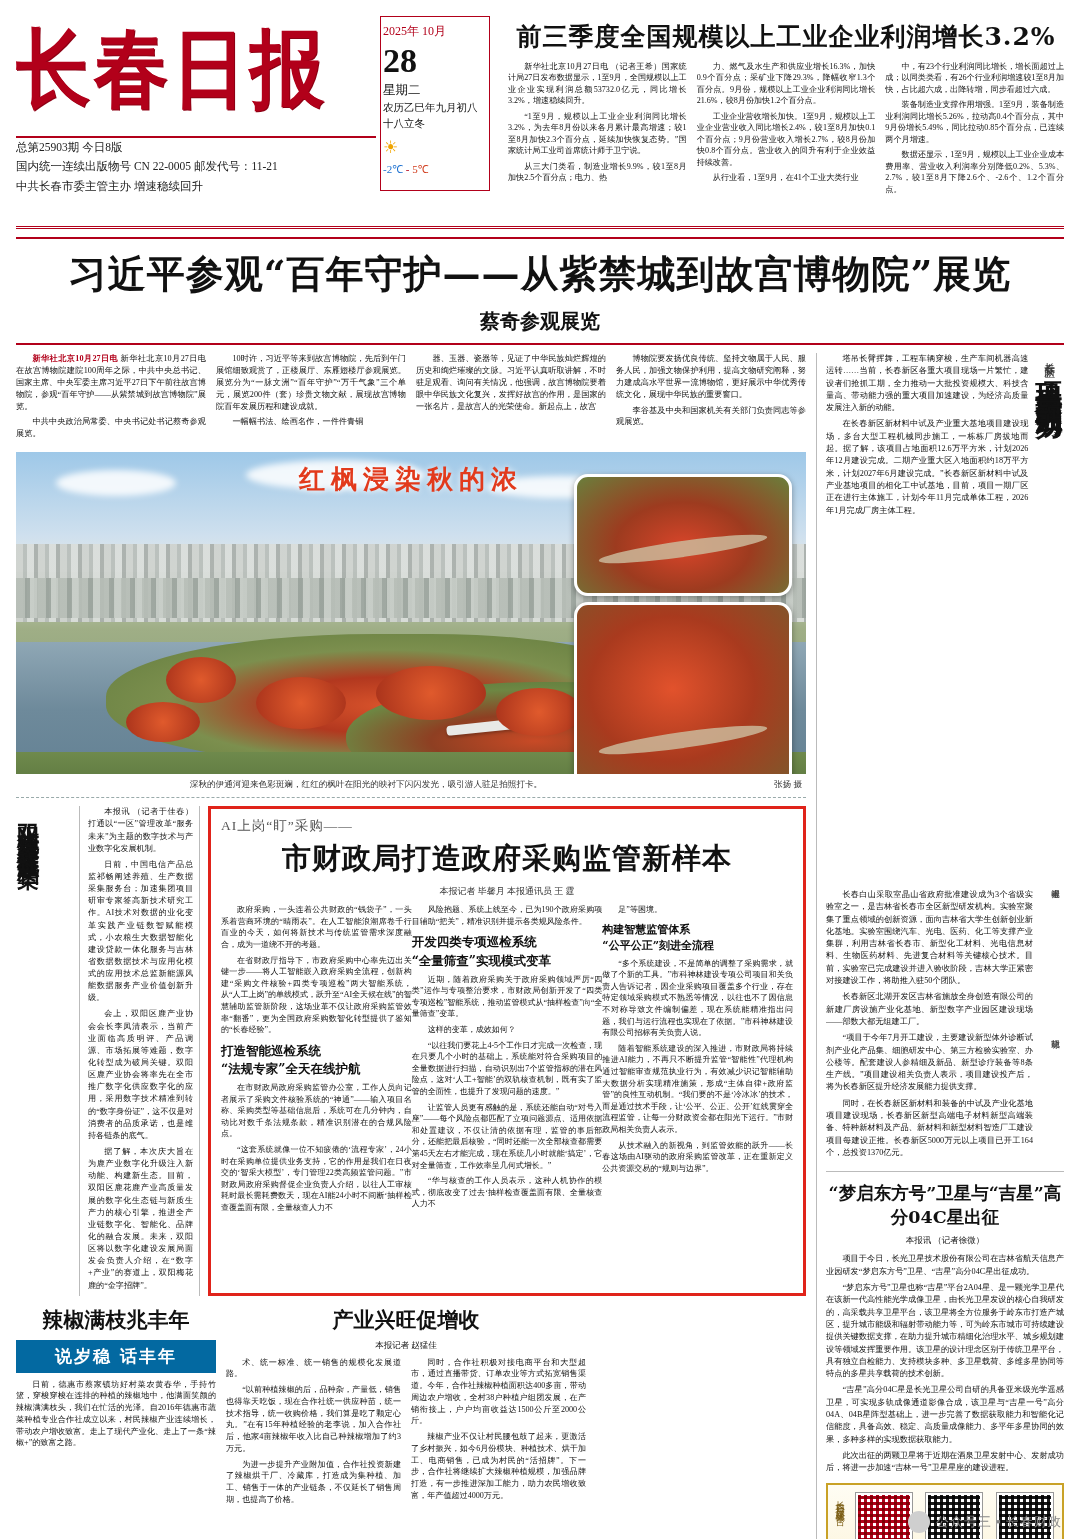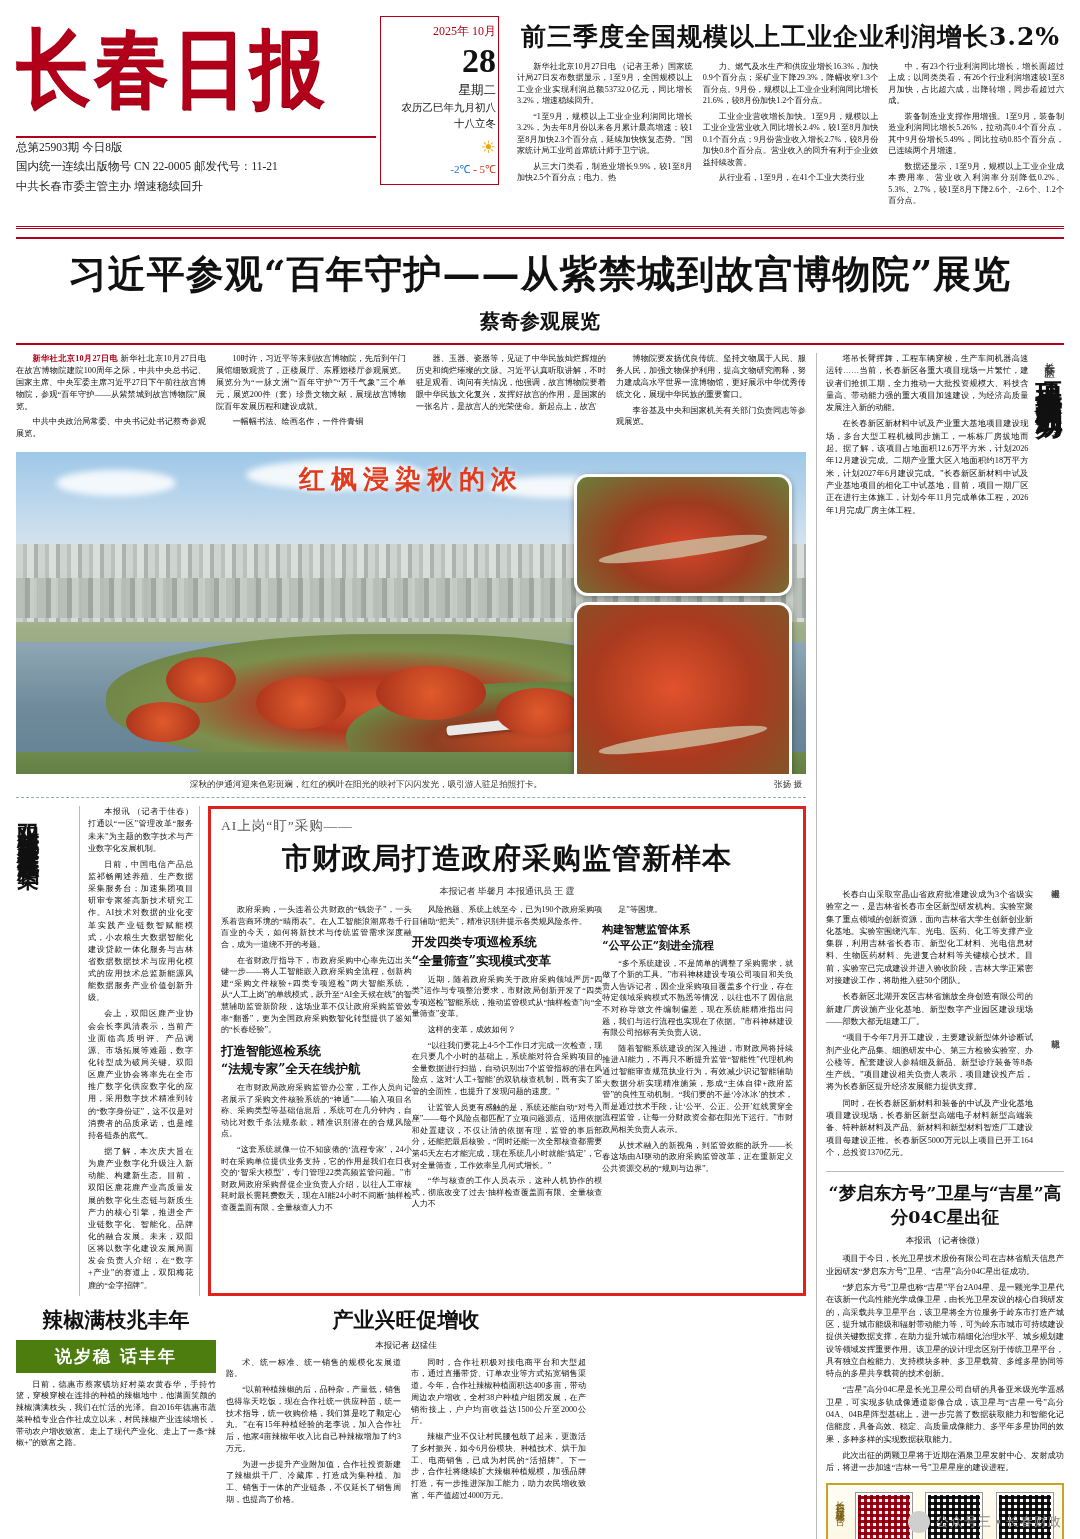--- a/index.html
+++ b/index.html
@@ -26,23 +26,23 @@
     line-height:1.05;
     transform:scaleY(1.15);
     transform-origin:left top;
     text-shadow:1px 1px 0 #8d0014;
   }
   .logo-sub { margin-top:34px; font-size:11.5px; line-height:1.7; color:#222; }
   .logo-sub .row { white-space:nowrap; }
   .rule-red { border-top:2px solid #b2001a; margin-top:4px; }
 
   .date-box {
-    width:119px; margin:6px 10px 0 4px;
+    width:110px; margin:6px 10px 0 4px;
     border:1.5px solid #b2001a; color:#b2001a;
-    text-align:right; padding:5px 2px 6px;
+    text-align:left; padding:5px 2px 12px;
     font-size:12px; line-height:1.5;
   }
   .date-box .big { font-size:34px; font-weight:bold; line-height:1.1; margin:2px 0; color:#111; }
   .date-box .wk { color:#111; font-size:12.5px; }
   .date-box .lunar { color:#111; font-size:10.5px; }
   .date-box .sol { color:#111; font-size:10.5px; }
   .sun { font-size:17px; color:#f0a500; margin:3px 0 1px; }
   .temps { font-size:11px; }
   .temps .lo { color:#1a6fd0; }
   .temps .hi { color:#d03a1a; }
@@ -177,21 +177,21 @@
   
   .bottom { display:flex; gap:10px; margin-top:8px; }
   .bt-col { }
   .bt-a { width:200px; }
   .bt-b { width:360px; }
   .bt-title {
     font-family:"DejaVu Serif", serif; font-weight:bold; font-size:21px;
     text-align:center; margin:2px 0 6px;
   }
   .badge {
-    background:#4d7c0f; color:#fff; font-family:"DejaVu Serif", serif; font-weight:bold;
+    background:#0369a1; color:#fff; font-family:"DejaVu Serif", serif; font-weight:bold;
     font-size:17px; text-align:center; padding:5px 4px; letter-spacing:2px; margin:6px 0;
   }
   .bt-body { font-size:8.1px; line-height:1.45; text-align:justify; }
   .bt-body p { margin:0 0 4px; text-indent:2em; }
   .bt-byline { text-align:center; font-size:8.5px; margin:0 0 5px; }
 
   .qr-panel {
     border:2px solid #c9a227; background:linear-gradient(#fffdf4,#fdf6e0);
     padding:8px 6px 6px; display:flex; gap:6px; align-items:flex-start; margin-top:8px;
   }

